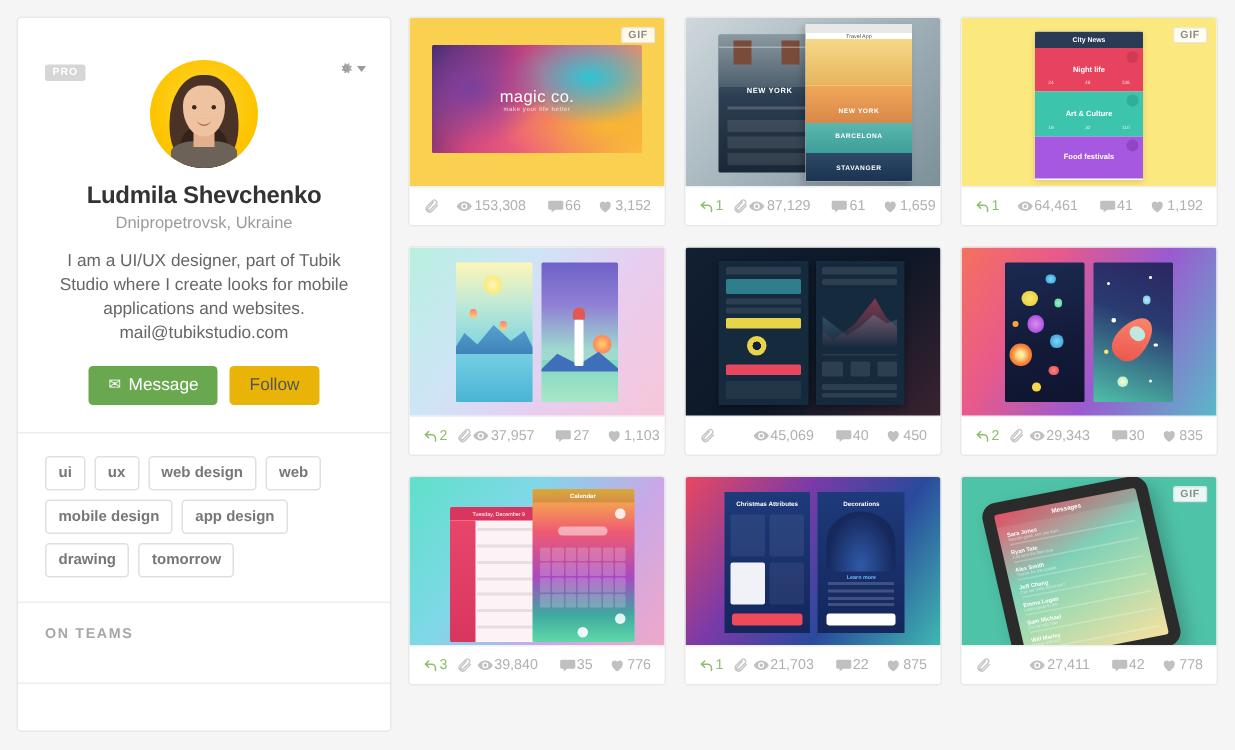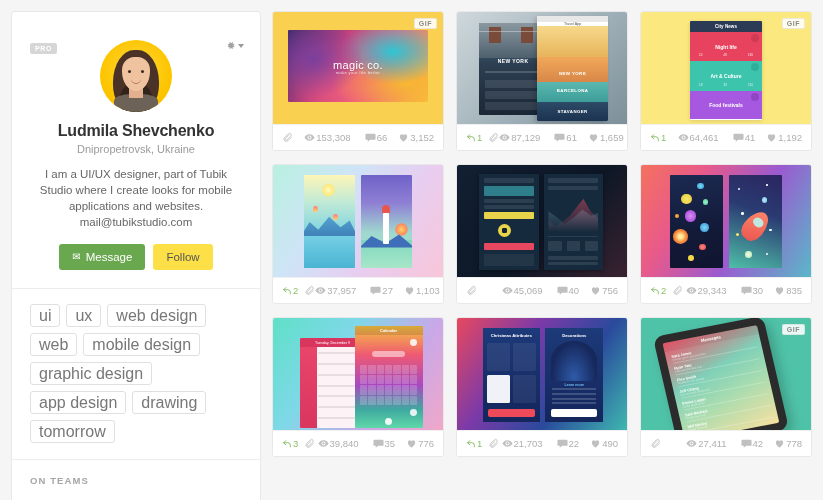--- a/index.html
+++ b/index.html
@@ -74,31 +74,31 @@
     text-align: center; font-size: 11.5px; color: #666; line-height: 16px;
     margin-top: 11px; padding: 0 4px;
   }
   .p-actions { display: flex; justify-content: center; gap: 8px; margin-top: 14px; }
   .btn {
     font-size: 11.5px; border-radius: 3px; padding: 7px 13px; cursor: pointer;
     border: none; display: inline-flex; align-items: center; gap: 5px;
   }
   .btn-msg { background: #6aa84f; color: #fff; }
   .btn-msg .env { font-size: 10px; line-height: 1; }
-  .btn-follow { background: #fde047; color: #555; }
+  .btn-follow { background: #eab308; color: #555; }
 
   .sec { border-top: 1px solid #ededed; padding: 15px 18px 16px; }
   .sec-title {
     font-size: 9.5px; font-weight: bold; color: #a6a6a6;
     letter-spacing: 1.1px; margin-bottom: 11px;
   }
   .tags { display: flex; flex-wrap: wrap; gap: 6px; }
   .tag {
     border: 1px solid #e0e0e0; border-radius: 3px; padding: 4px 8px;
-    font-size: 16px; color: #777; background: #fff; cursor: pointer; line-height: 13px;
+    font-size: 10px; color: #777; background: #fff; cursor: pointer; line-height: 13px; font-weight: bold;
   }
   .team-row { display: flex; align-items: center; gap: 9px; cursor: pointer; }
   .team-logo {
     width: 20px; height: 20px; border-radius: 50%; background: #1a1a1a;
     position: relative; flex: none;
   }
   .team-logo:after {
     content: ""; position: absolute; left: 4px; top: 5px; width: 10px; height: 9px;
     border: 2px solid #fff; border-radius: 50% 50% 50% 0; border-left-color: transparent;
   }
@@ -343,21 +343,20 @@
       </div>
     </div>
 
     <div class="sec">
       <div class="tags">
         <span class="tag">ui</span>
         <span class="tag">ux</span>
         <span class="tag">web design</span>
         <span class="tag">web</span>
         <span class="tag">mobile design</span>
-        <span class="tag">graphic design</span>
         <span class="tag">app design</span>
         <span class="tag">drawing</span>
         <span class="tag">tomorrow</span>
       </div>
     </div>
 
     <div class="sec">
       <div class="sec-title">ON TEAMS</div>
     </div>
 
@@ -622,21 +621,21 @@
         <span class="stat comments">
           <svg class="ic" width="11" height="11" viewBox="0 0 24 24">
               <path fill="#c0c0c0" d="M21 4H3a2 2 0 00-2 2v9a2 2 0 002 2h3v4l5-4h10a2 2 0 002-2V6a2 2 0 00-2-2z"></path>
             </svg>
           <span>40</span>
         </span>
         <span class="stat likes">
           <svg class="ic" width="11" height="11" viewBox="0 0 24 24">
               <path fill="#c0c0c0" d="M12 21s-8-5-8-10.5A4.5 4.5 0 0112 7a4.5 4.5 0 018 3.5C20 16 12 21 12 21z"></path>
             </svg>
-          <span>756</span>
+          <span>450</span>
         </span>
       </div>
     </div>
 
     <div class="card">
       <div class="thumb c6-bg">
         <div class="art">
           <div class="inner-img c6-p1">
             <i class="dot" style="left:52%;top:8%;width:13%;padding-bottom:13%;background:radial-gradient(circle,#7fd8f0,#2f9bd8)"></i>
             <i class="dot" style="left:22%;top:20%;width:20%;padding-bottom:20%;background:radial-gradient(circle,#f5e86a,#e8c83a)"></i>
@@ -831,21 +830,21 @@
         <span class="stat comments">
           <svg class="ic" width="11" height="11" viewBox="0 0 24 24">
               <path fill="#c0c0c0" d="M21 4H3a2 2 0 00-2 2v9a2 2 0 002 2h3v4l5-4h10a2 2 0 002-2V6a2 2 0 00-2-2z"></path>
             </svg>
           <span>22</span>
         </span>
         <span class="stat likes">
           <svg class="ic" width="11" height="11" viewBox="0 0 24 24">
               <path fill="#c0c0c0" d="M12 21s-8-5-8-10.5A4.5 4.5 0 0112 7a4.5 4.5 0 018 3.5C20 16 12 21 12 21z"></path>
             </svg>
-          <span>490</span>
+          <span>875</span>
         </span>
       </div>
     </div>
 
     <div class="card">
       <div class="thumb c9-bg">
         <div class="art">
           <div class="inner-img c9-phone">
             <div class="c9-screen">
               <div class="c9-nav">Messages</div>

